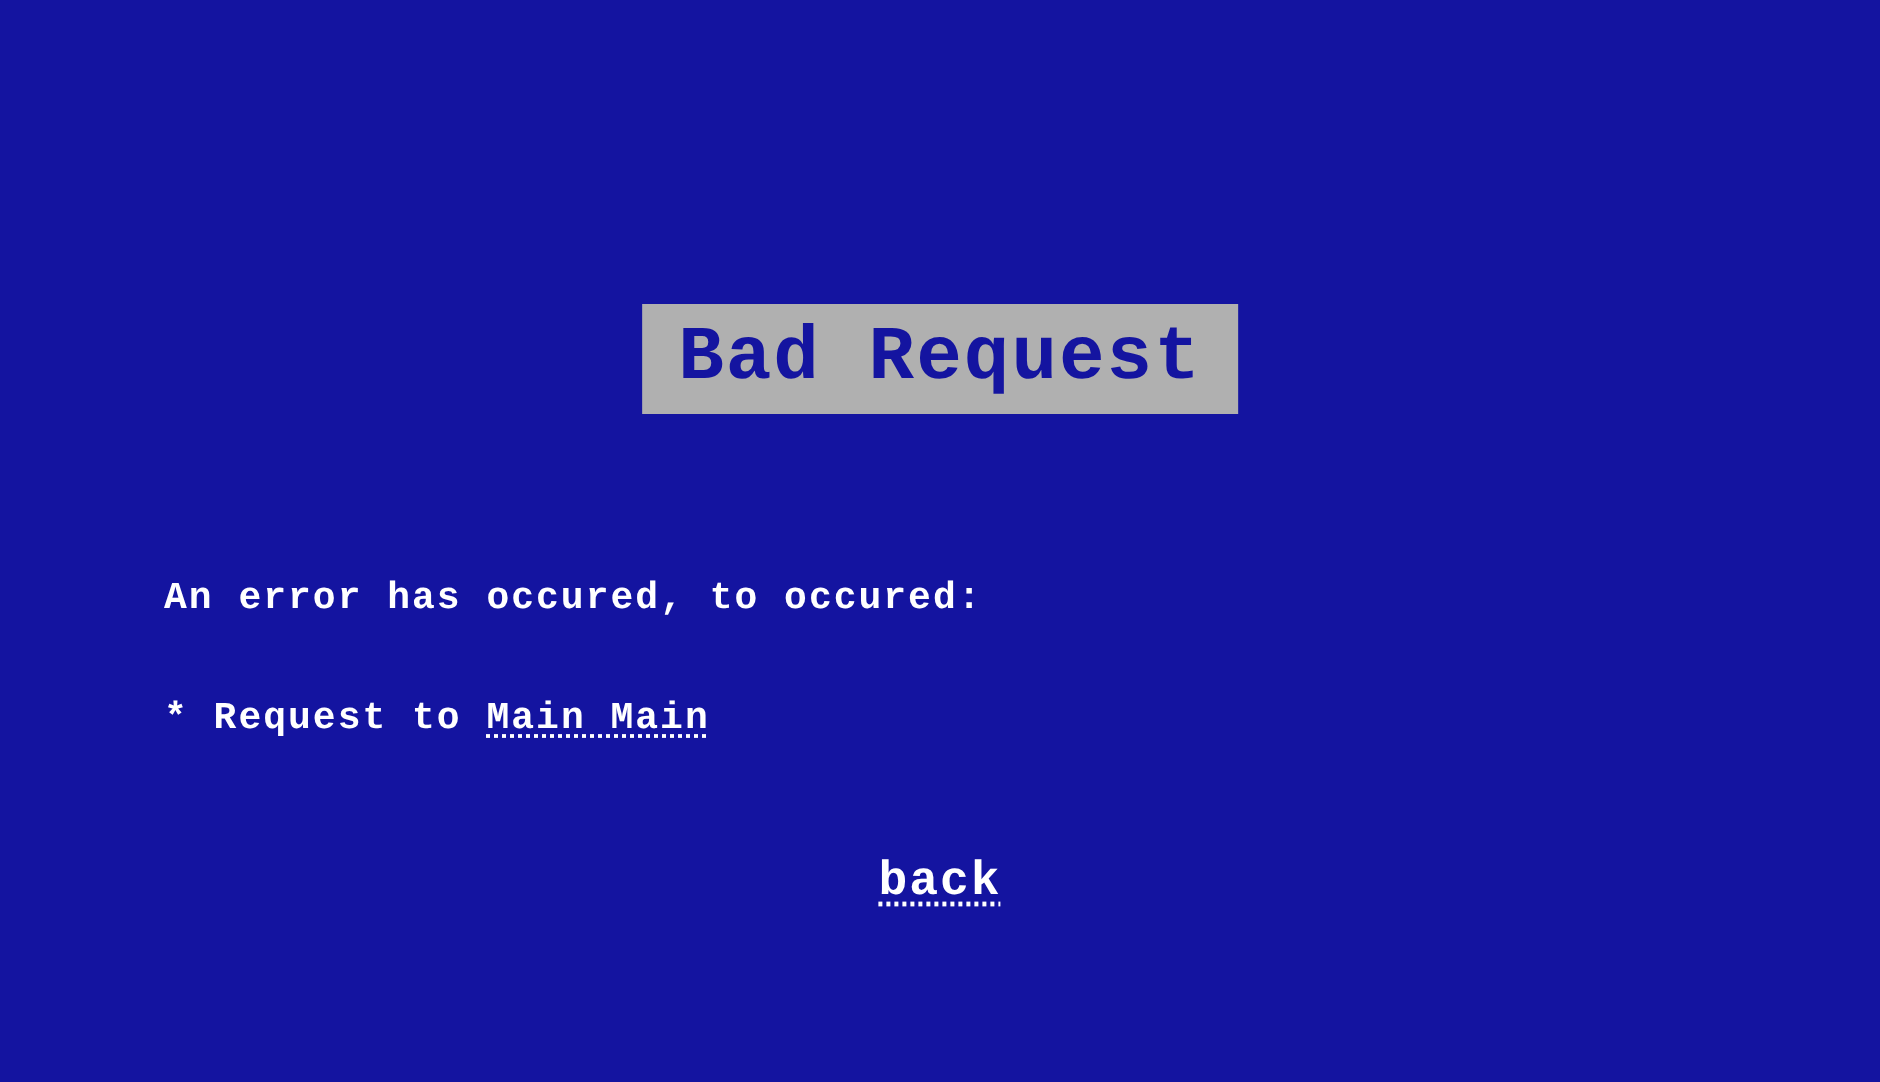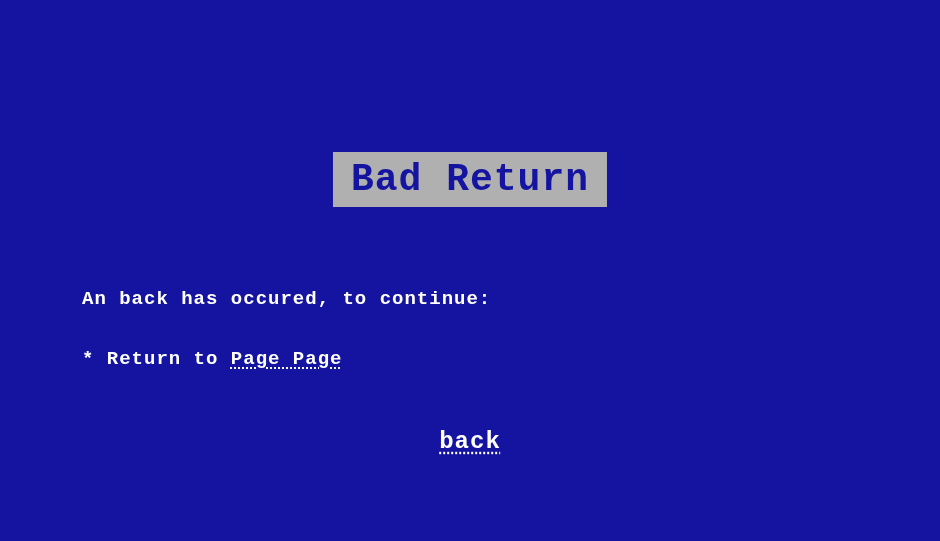--- a/index.html
+++ b/index.html
@@ -56,24 +56,24 @@
       left: 50%;
       transform: translateX(-50%);
       font-size: 24px;
       font-weight: bold;
     }
   </style>
 </head>
 <body>
 
 <div class="title-band">
-  <span class="title-text">Bad Return</span>
+  <span class="title-text">Bad Request</span>
 </div>
 
-<div class="msg">An back has occured, to continue:</div>
+<div class="msg">An error has occured, to occured:</div>
 
 <div class="return-line">
-  <span>* Return to </span><a class="link">Page Page</a>
+  <span>* Request to </span><a class="link">Main Main</a>
 </div>
 
 <div class="back-line">
   <a class="link">back</a>
 </div>
 
 </body></html>

